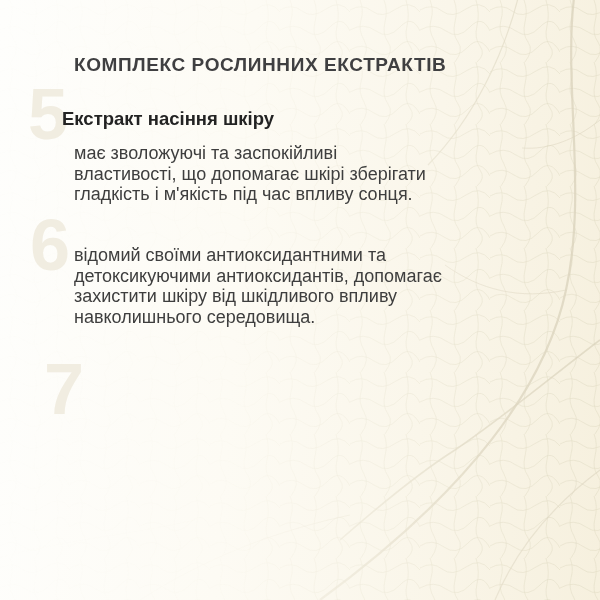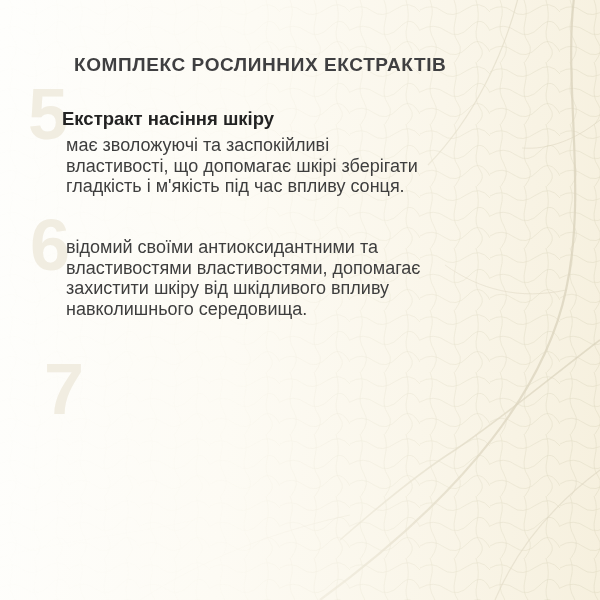--- a/index.html
+++ b/index.html
@@ -26,21 +26,21 @@
   }
   .item-1 .ghost-num{left:-34px;top:-29px;}
   .item-2 .ghost-num{left:-32px;top:-24px;}
   .item-3 .ghost-num{left:-18px;top:-22px;}
   .item h2{
     position:relative;z-index:1;margin:0 0 2px 0;
     font-size:18.5px;line-height:24px;font-weight:700;
     color:var(--heading-color,#232323);
   }
   .item p{
-    position:relative;z-index:1;margin:4px;
+    position:relative;z-index:1;margin:12px;
     font-size:18px;line-height:20.5px;font-weight:400;
     color:var(--body-color,#3E3E3E);
     white-space:pre-line;
   }
 </style>
 </head>
 <body>
 
 <div class="canvas">
 
@@ -88,21 +88,21 @@
     <div class="ghost-num">5</div>
     <h2>Екстракт насіння шкіру</h2>
     <p>має зволожуючі та заспокійливі
 властивості, що допомагає шкірі зберігати
 гладкість і м'якість під час впливу сонця.</p>
   </section>
 
   <section class="item item-2">
     <div class="ghost-num">6</div>
     <p>відомий своїми антиоксидантними та
-властивостями властивостями, допомагає
+детоксикуючими антиоксидантів, допомагає
 захистити шкіру від шкідливого впливу
 навколишнього середовища.</p>
   </section>
 
   <section class="item item-3">
     <div class="ghost-num">7</div>
   </section>
 
 </div>
 

